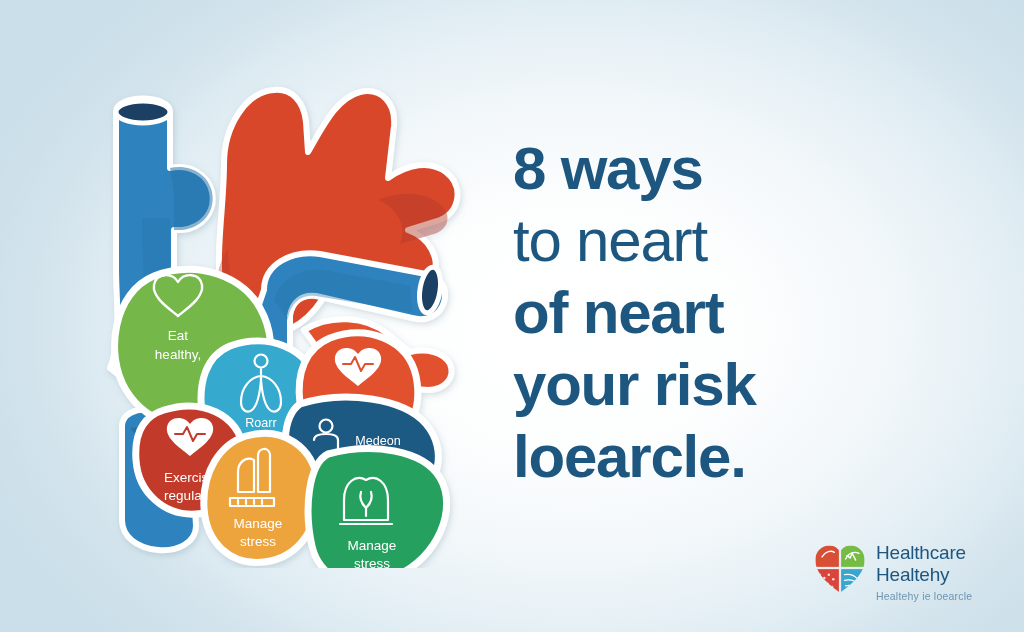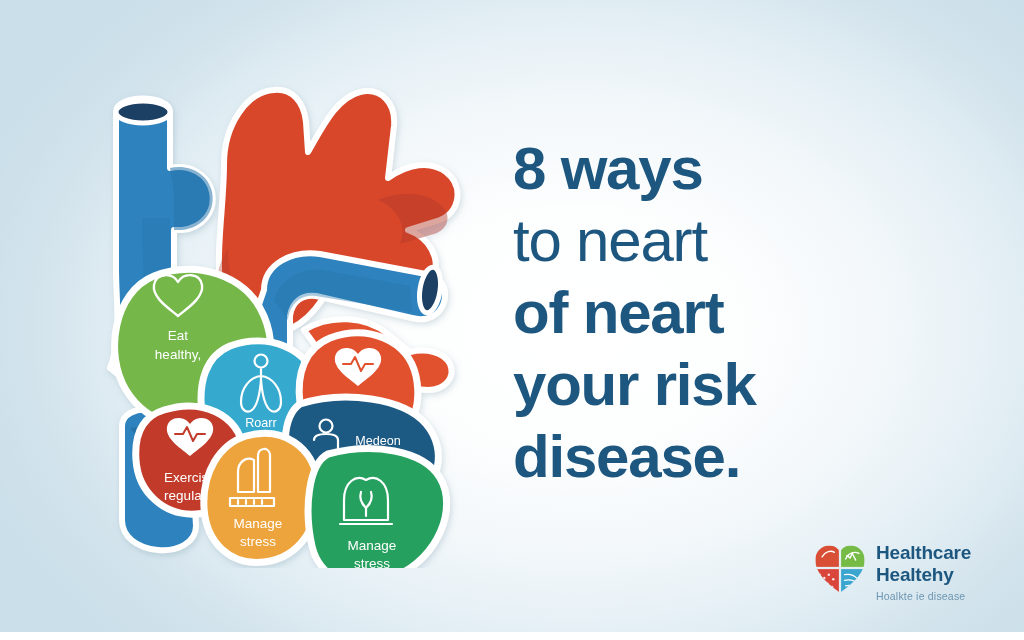--- a/index.html
+++ b/index.html
@@ -73,21 +73,21 @@
   }
   #logo-mark { width: 56px; height: 56px; flex: 0 0 56px; margin-top: 2px; }
   #logo-mark svg { display: block; width: 100%; height: 100%; }
   #logo-text {
     margin-left: 8px;
     padding-top: 4px;
   }
   #logo-text .brand-line {
     display: block;
     color: #1d5780;
-    font-weight: bold;
+    font-weight: normal;
     font-size: 19px;
     line-height: 22px;
     letter-spacing: -0.2px;
     white-space: nowrap;
   }
   #logo-text .tagline {
     display: block;
     margin-top: 4px;
     color: #5b87a6;
     font-size: 10.5px;
@@ -304,21 +304,21 @@
 
       </g>
     </svg>
   </div>
 
   <div id="headline">
     <span class="line bold">8 ways</span>
     <span class="line regular">to neart</span>
     <span class="line bold">of neart</span>
     <span class="line bold">your risk</span>
-    <span class="line bold">disease.</span>
+    <span class="line bold">loearcle.</span>
   </div>
 
   <div id="logo">
     <div id="logo-mark">
       <svg viewBox="0 0 100 100" xmlns="http://www.w3.org/2000/svg">
         <defs>
           <clipPath id="heart-clip">
             <path d="M50,94
                      C22,74 6,56 6,36
                      C6,20 18,10 31,10
@@ -354,17 +354,17 @@
             <path d="M58,62 C66,60 74,62 80,68"></path>
             <path d="M58,72 C66,70 76,72 84,78"></path>
             <path d="M60,82 C68,80 76,82 82,86"></path>
           </g>
         </g>
       </svg>
     </div>
     <div id="logo-text">
       <span class="brand-line">Healthcare</span>
       <span class="brand-line">Healtehy</span>
-      <span class="tagline">Hoalkte ie disease</span>
+      <span class="tagline">Healtehy ie loearcle</span>
     </div>
   </div>
 
 </div>
 
 </body></html>

